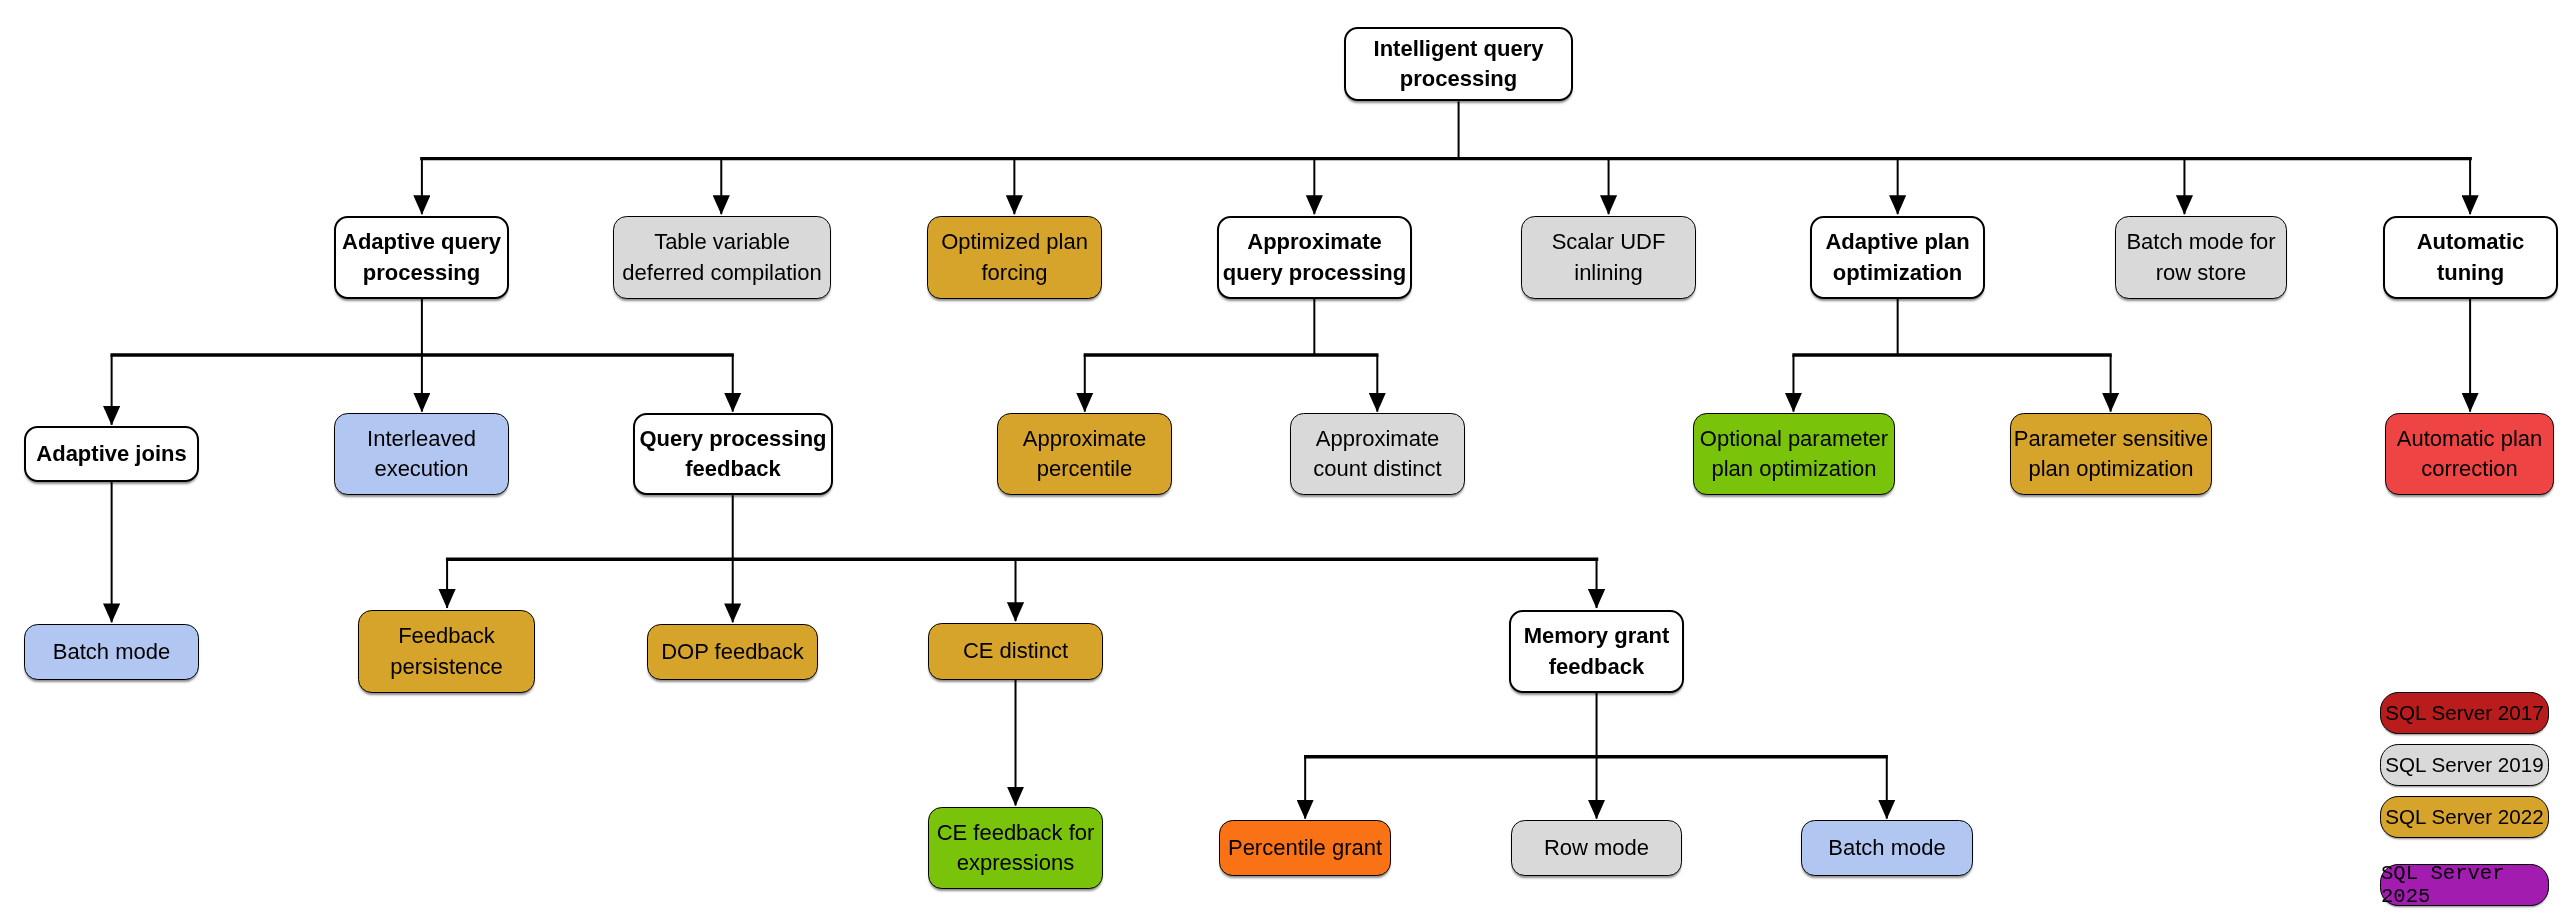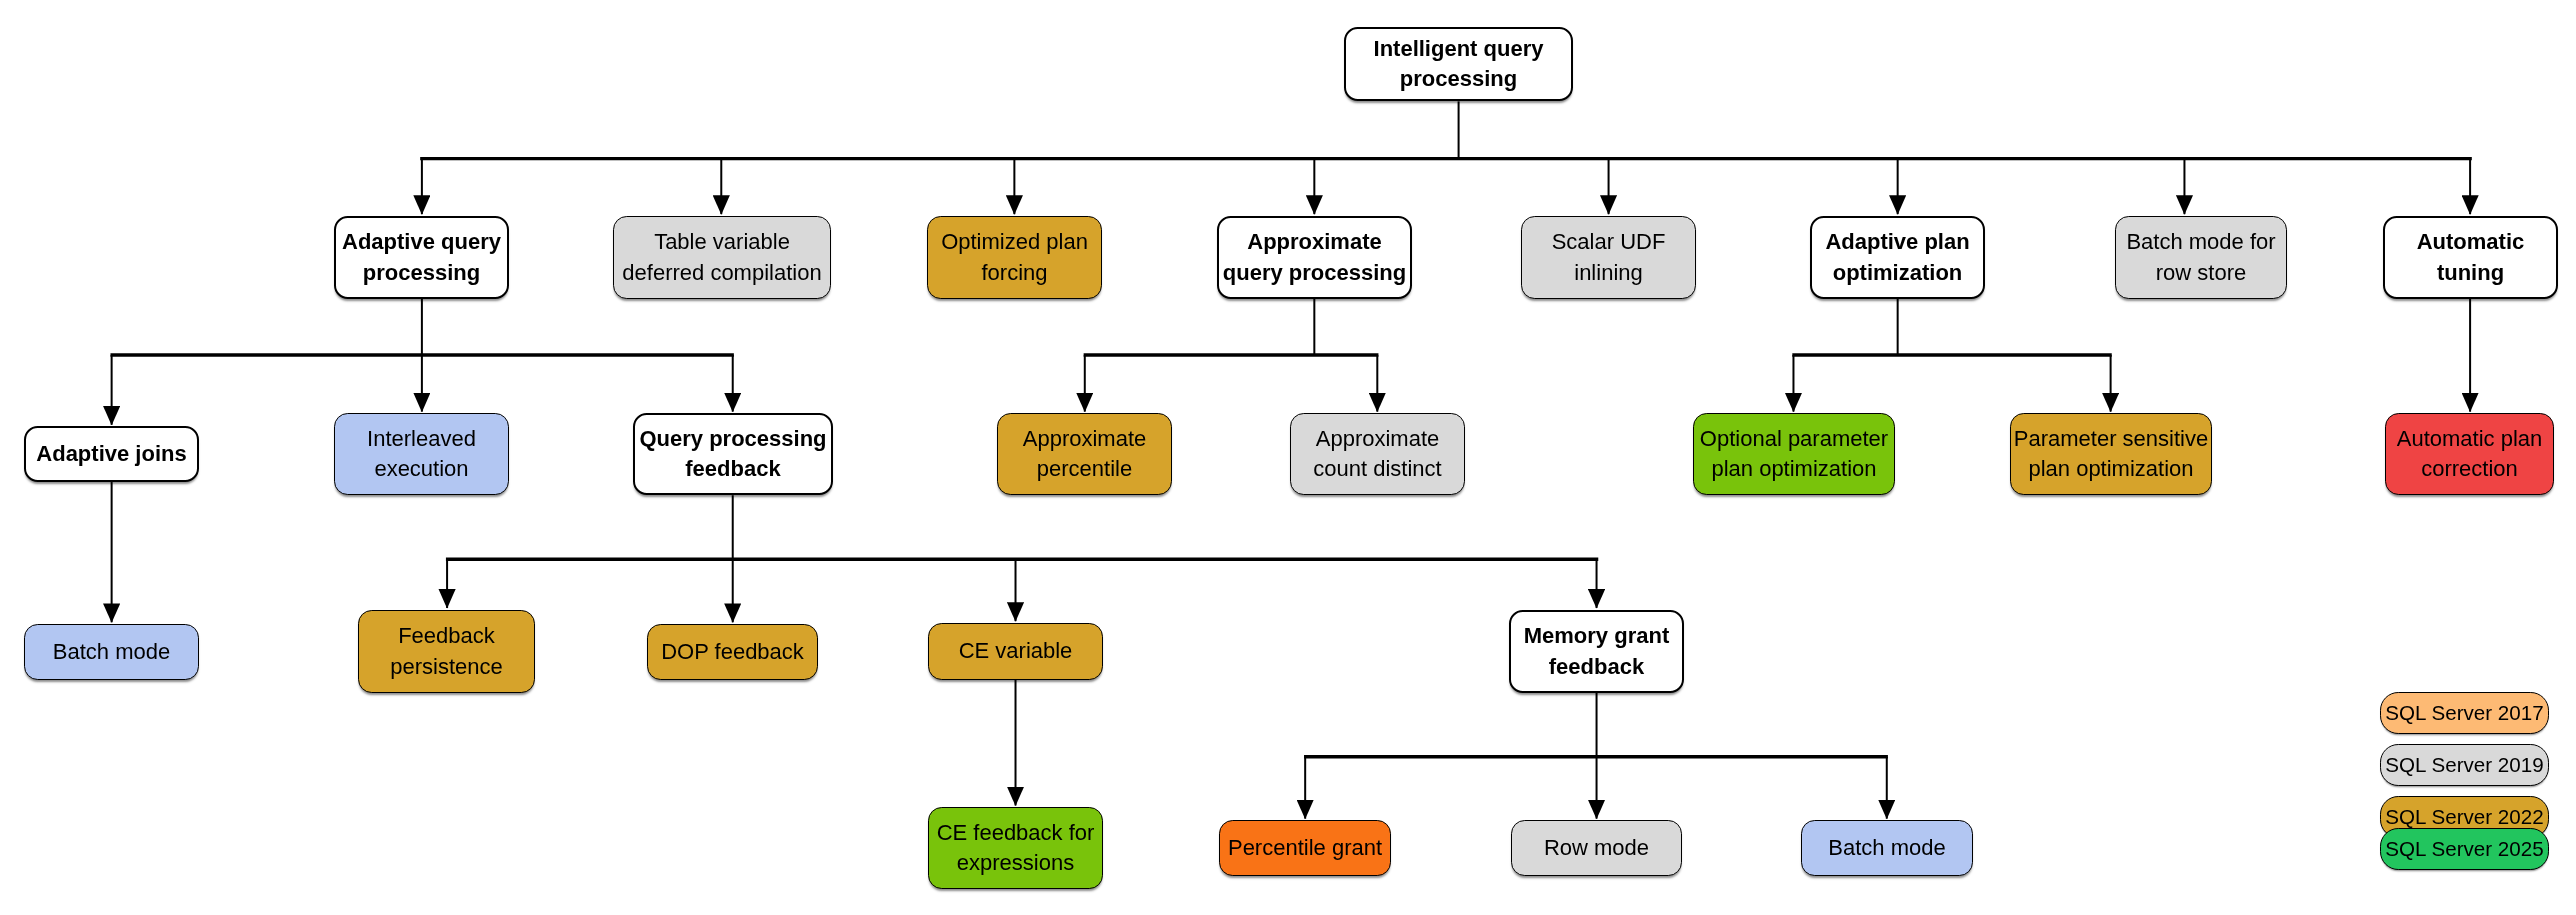--- a/index.html
+++ b/index.html
@@ -173,31 +173,31 @@
 plan optimization</div>
   <div class="node" style="left: 2010px; top: 413px; width: 202px; height: 82px; background-color: rgb(214, 163, 43);">Parameter sensitive
 plan optimization</div>
   <div class="node" style="left: 2385px; top: 413px; width: 169px; height: 82px; background-color: #ef4444;">Automatic plan
 correction</div>
 
   <div class="node" style="left: 24px; top: 624px; width: 175px; height: 56px; background-color: rgb(178, 198, 242);">Batch mode</div>
   <div class="node" style="left: 358px; top: 610px; width: 177px; height: 83px; background-color: rgb(214, 163, 43);">Feedback
 persistence</div>
   <div class="node" style="left: 647px; top: 624px; width: 171px; height: 56px; background-color: rgb(214, 163, 43);">DOP feedback</div>
-  <div class="node" style="left: 928px; top: 623px; width: 175px; height: 57px; background-color: rgb(214, 163, 43);">CE variable</div>
+  <div class="node" style="left: 928px; top: 623px; width: 175px; height: 57px; background-color: rgb(214, 163, 43);">CE distinct</div>
   <div class="node plain" style="left: 1509px; top: 610px; width: 175px; height: 83px; background-color: rgb(255, 255, 255);">Memory grant
 feedback</div>
 
   <div class="node" style="left: 928px; top: 807px; width: 175px; height: 82px; background-color: rgb(121, 195, 11);">CE feedback for
 expressions</div>
   <div class="node" style="left: 1219px; top: 820px; width: 172px; height: 56px; background-color: #f97316;">Percentile grant</div>
   <div class="node" style="left: 1511px; top: 820px; width: 171px; height: 56px; background-color: rgb(217, 217, 217);">Row mode</div>
   <div class="node" style="left: 1801px; top: 820px; width: 172px; height: 56px; background-color: rgb(178, 198, 242);">Batch mode</div>
 
   <div class="legend">
-    <div class="legend-item" style="left: 2380px; top: 692px; background-color: #fdba74;">SQL Server 2017</div>
+    <div class="legend-item" style="left: 2380px; top: 692px; background-color: #b91c1c;">SQL Server 2017</div>
     <div class="legend-item" style="left: 2380px; top: 744px; background-color: rgb(217, 217, 217);">SQL Server 2019</div>
     <div class="legend-item" style="left: 2380px; top: 796px; background-color: rgb(214, 163, 43);">SQL Server 2022</div>
-    <div class="legend-item" style="left: 2380px; top: 828px; background-color: #22c55e;">SQL Server 2025</div>
+    <div class="legend-item" style="left: 2380px; top: 864px; background-color: #a21caf; font-family: Liberation Mono, monospace;">SQL Server 2025</div>
   </div>
 
 </div>
 
 
 </body></html>

